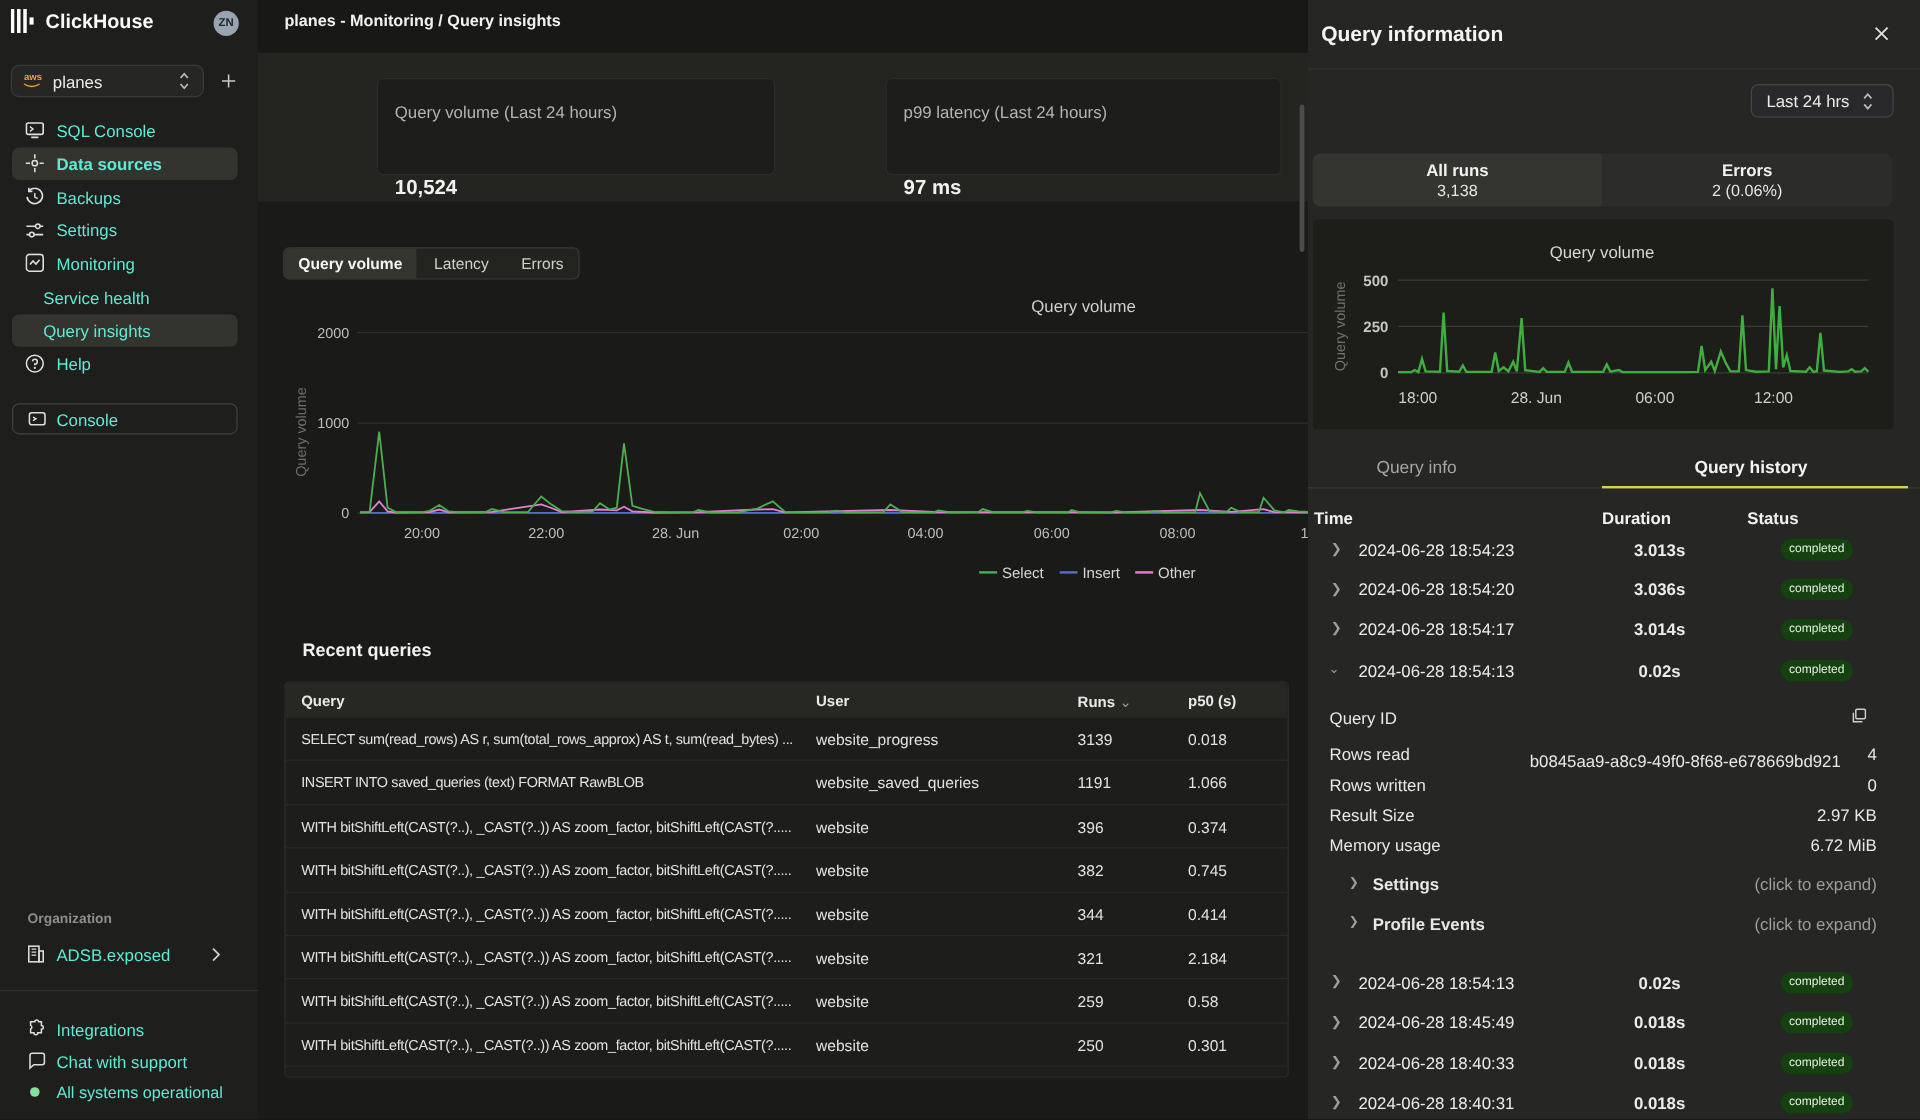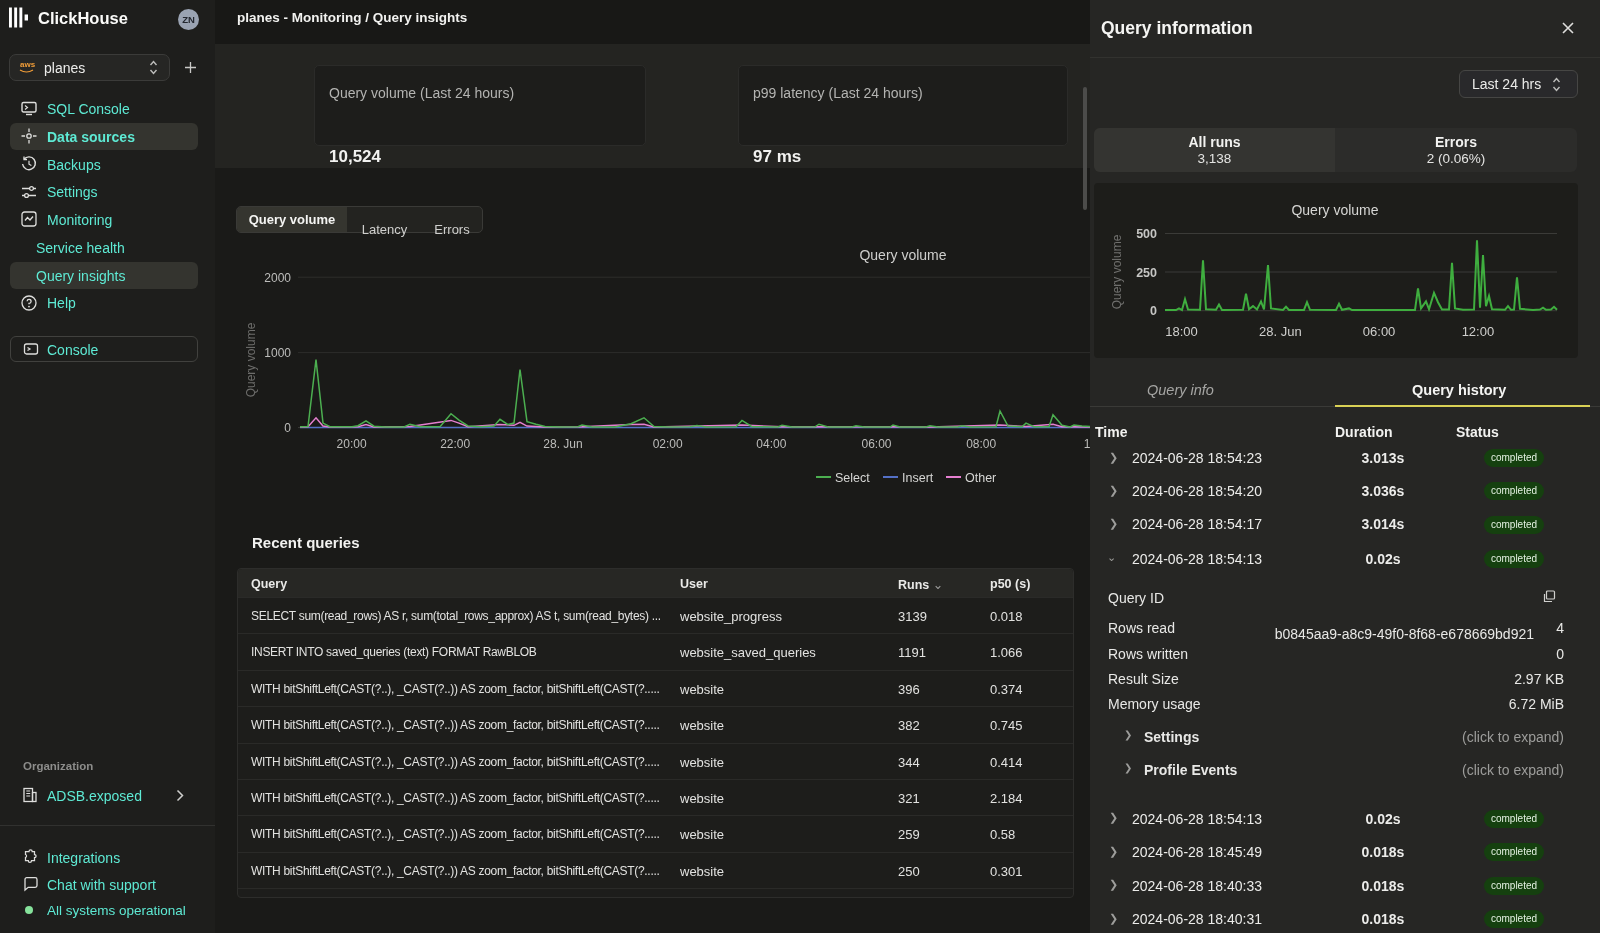--- a/index.html
+++ b/index.html
@@ -15,21 +15,21 @@
 
 #main { position:absolute; left:215px; top:0; width:875px; height:933px; background:#1a1a18; }
 #topbar { position:absolute; left:0; top:0; width:875px; height:44px; background:#181816;text-align:right; }
 #statband { position:absolute; left:0; top:44px; width:875px; height:124px; background:#242421; }
 .card { position:absolute; top:21px; height:81px; background:#1d1d1b; border:1px solid #2b2b29; border-radius:5px; }
 .cardlabel { position:absolute; left:14px; top:19px; font-size:14px; color:#b4b4b2; }
 .cardval { position:absolute; left:14px; top:45px; font-size:17px; font-weight:bold; color:#f2f2f0;margin-top:36px; }
 
 .tabwrap { position:absolute; left:21px; top:206px; width:247px; height:27px; border:1px solid #3a3a37; border-radius:5px; background:#232320; }
 .tabact { position:absolute; left:0; top:0; width:110px; height:25px; background:#35352f; border-radius:4px 0 0 4px; color:#f5f5f3; font-weight:bold; font-size:13px; text-align:center; line-height:25px; }
-.tabin { position:absolute; top:10px; height:25px; font-size:13px; color:#cfcfcd; text-align:center; line-height:25px; }
+.tabin { position:absolute; top:0; height:25px; font-size:13px; color:#cfcfcd; text-align:center; line-height:25px; }
 
 #rqhead { position:absolute; left:37px; top:534px; font-size:15px; font-weight:bold; color:#f2f2f0; }
 #rqtable { position:absolute; left:22px; top:568px; width:837px; border:1px solid #2d2d2b; border-radius:4px; background:#1d1d1b; }
 .th { position:absolute; font-size:12.5px; font-weight:bold; color:#e9e9e7; top:8px; }
 .c1 { position:absolute; left:13px; top:11px; width:415px; font-size:12px; letter-spacing:-0.3px; color:#e2e2e0; white-space:nowrap; overflow:hidden; }
 .c2 { position:absolute; left:442px; top:11px; font-size:13px; color:#e2e2e0; }
 .c3 { position:absolute; left:660px; top:11px; font-size:13px; color:#e2e2e0; }
 .c4 { position:absolute; left:752px; top:11px; font-size:13px; color:#e2e2e0; }
 .rrow { position:relative; width:835px; height:36.4px; border-top:1px solid #2a2a28; }
 
@@ -290,21 +290,21 @@
     <text x="64" y="93.5" font-size="12.5px" fill="#c6c6c4" text-anchor="end" font-weight="bold">250</text>
     <text x="64" y="132.2" font-size="12.5px" fill="#c6c6c4" text-anchor="end" font-weight="bold">0</text>
     <text x="28" y="89" font-size="12px" fill="#70706e" text-anchor="middle" transform="rotate(-90 28 89)">Query volume</text>
     <text x="88.5" y="153" font-size="13px" fill="#cfcfcd" text-anchor="middle">18:00</text>
     <text x="187.3" y="153" font-size="13px" fill="#cfcfcd" text-anchor="middle">28. Jun</text>
     <text x="286.1" y="153" font-size="13px" fill="#cfcfcd" text-anchor="middle">06:00</text>
     <text x="384.9" y="153" font-size="13px" fill="#cfcfcd" text-anchor="middle">12:00</text>
     <polyline id="pl-right" fill="none" stroke="#3fae3f" stroke-width="2" points="72.0,127.1 83.0,127.1 86.0,125.4 89.0,127.1 92.0,116.1 95.0,126.5 107.0,126.8 110.0,77.4 113.0,126.2 123.0,126.8 126.0,121.5 129.0,126.9 150.0,126.8 153.0,110.7 156.0,126.2 160.0,123.1 164.0,126.5 168.0,118.4 171.0,126.5 175.0,82.0 178.0,125.4 190.0,126.9 193.0,123.8 196.0,126.9 211.0,126.9 214.0,119.2 217.0,126.8 243.0,126.9 246.0,120.7 249.0,126.8 256.0,125.4 259.0,127.1 290.0,127.1 310.0,127.1 322.0,126.9 325.0,105.3 328.0,125.4 333.0,118.4 336.0,126.2 341.0,109.9 345.0,119.2 349.0,126.5 356.0,126.5 359.0,79.7 362.0,125.4 370.0,126.8 381.0,126.5 384.0,57.3 387.0,124.6 390.0,72.0 393.0,123.1 396.0,113.0 399.0,126.2 412.0,126.8 415.0,123.1 418.0,126.8 421.0,126.5 424.0,94.4 427.0,125.8 440.0,126.9 447.0,126.5 450.0,124.6 453.0,126.8 458.0,126.5 461.0,123.8 464.0,126.8"></polyline>
   </svg>
 
-  <div class="abs" style="left:57px;top:382px;font-size:14.5px;color:#a5a5a3;font-style:italic;">Query info</div>
+  <div class="abs" style="left:57px;top:382px;font-size:14.5px;color:#a5a5a3;">Query info</div>
   <div class="abs" style="left:322px;top:382px;font-size:14.5px;font-weight:bold;color:#f5f5f3;">Query history</div>
   <div class="abs" style="left:0;top:406px;width:510px;height:1px;background:#3a3a37;"></div>
   <div class="abs" style="left:245px;top:405px;width:255px;height:2px;background:#d9d155;"></div>
 
   <div class="abs" style="left:5px;top:424px;font-size:14px;font-weight:bold;color:#f2f2f0;">Time</div>
   <div class="abs" style="left:245px;top:424px;font-size:14px;font-weight:bold;color:#f2f2f0;">Duration</div>
   <div class="abs" style="left:366px;top:424px;font-size:14px;font-weight:bold;color:#f2f2f0;">Status</div>
 
   <div class="chev" style="left:19px;top:451px;">❯</div>
   <div class="rdate" style="top:450px;">2024-06-28 18:54:23</div>

